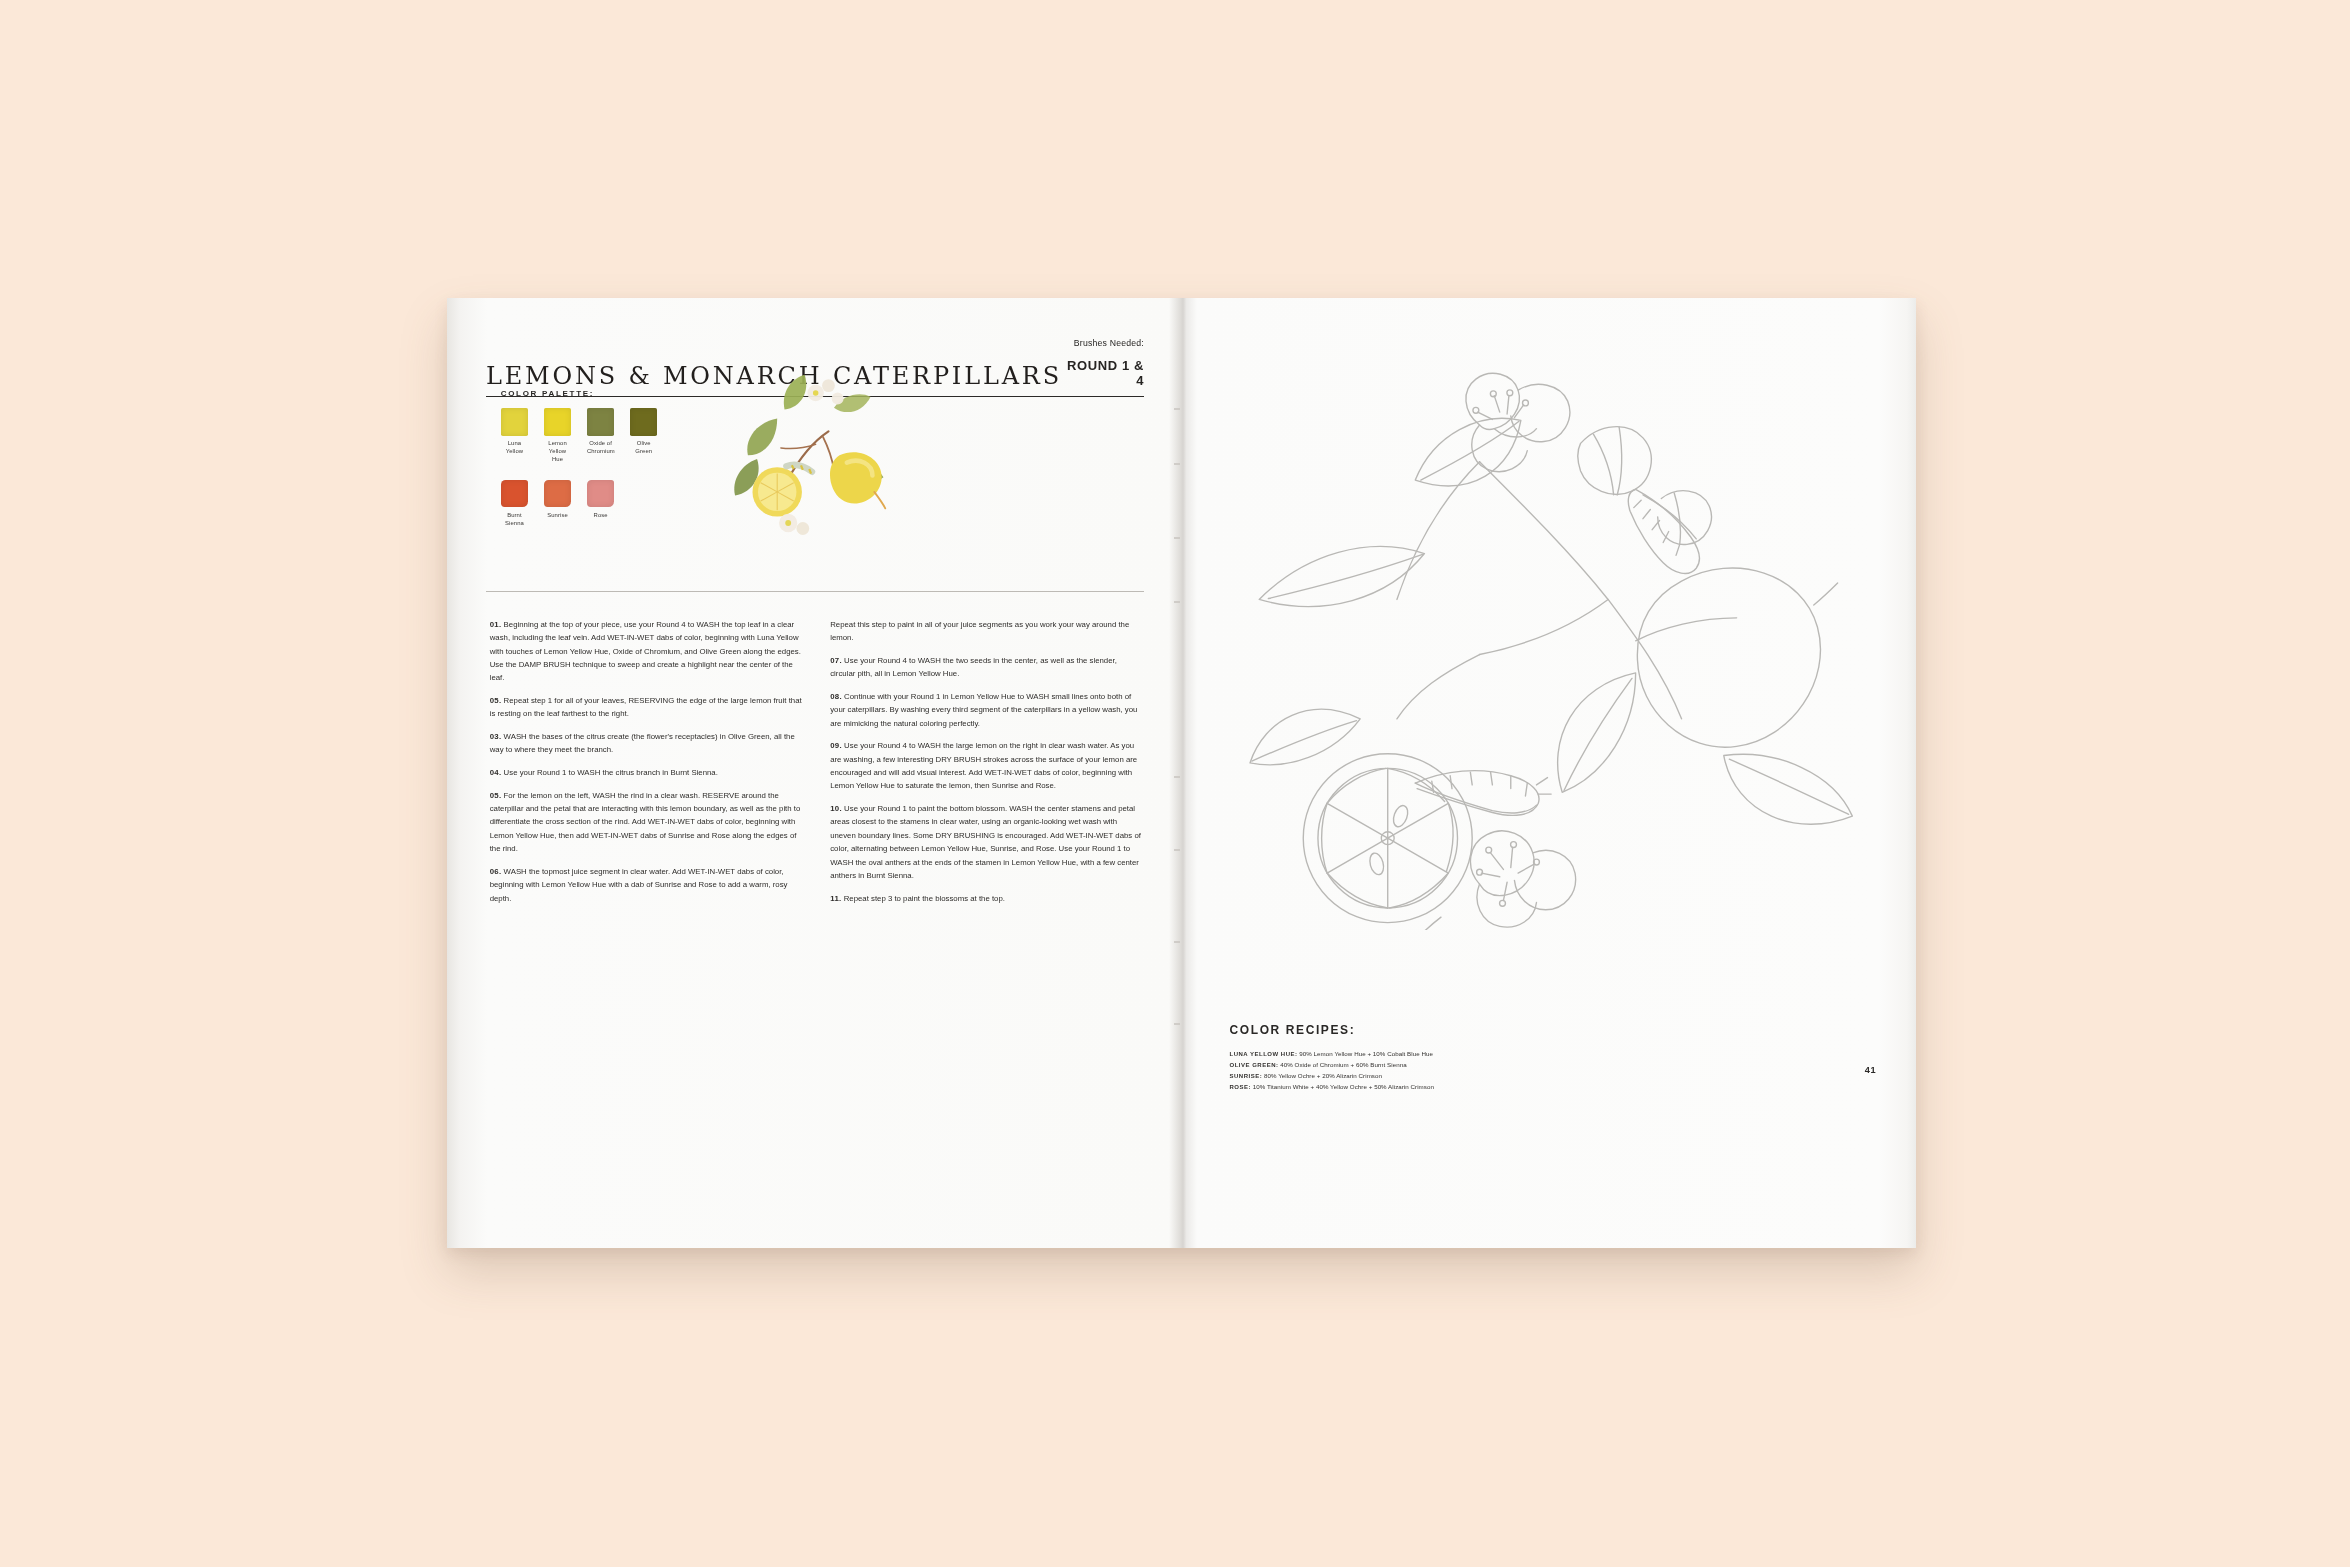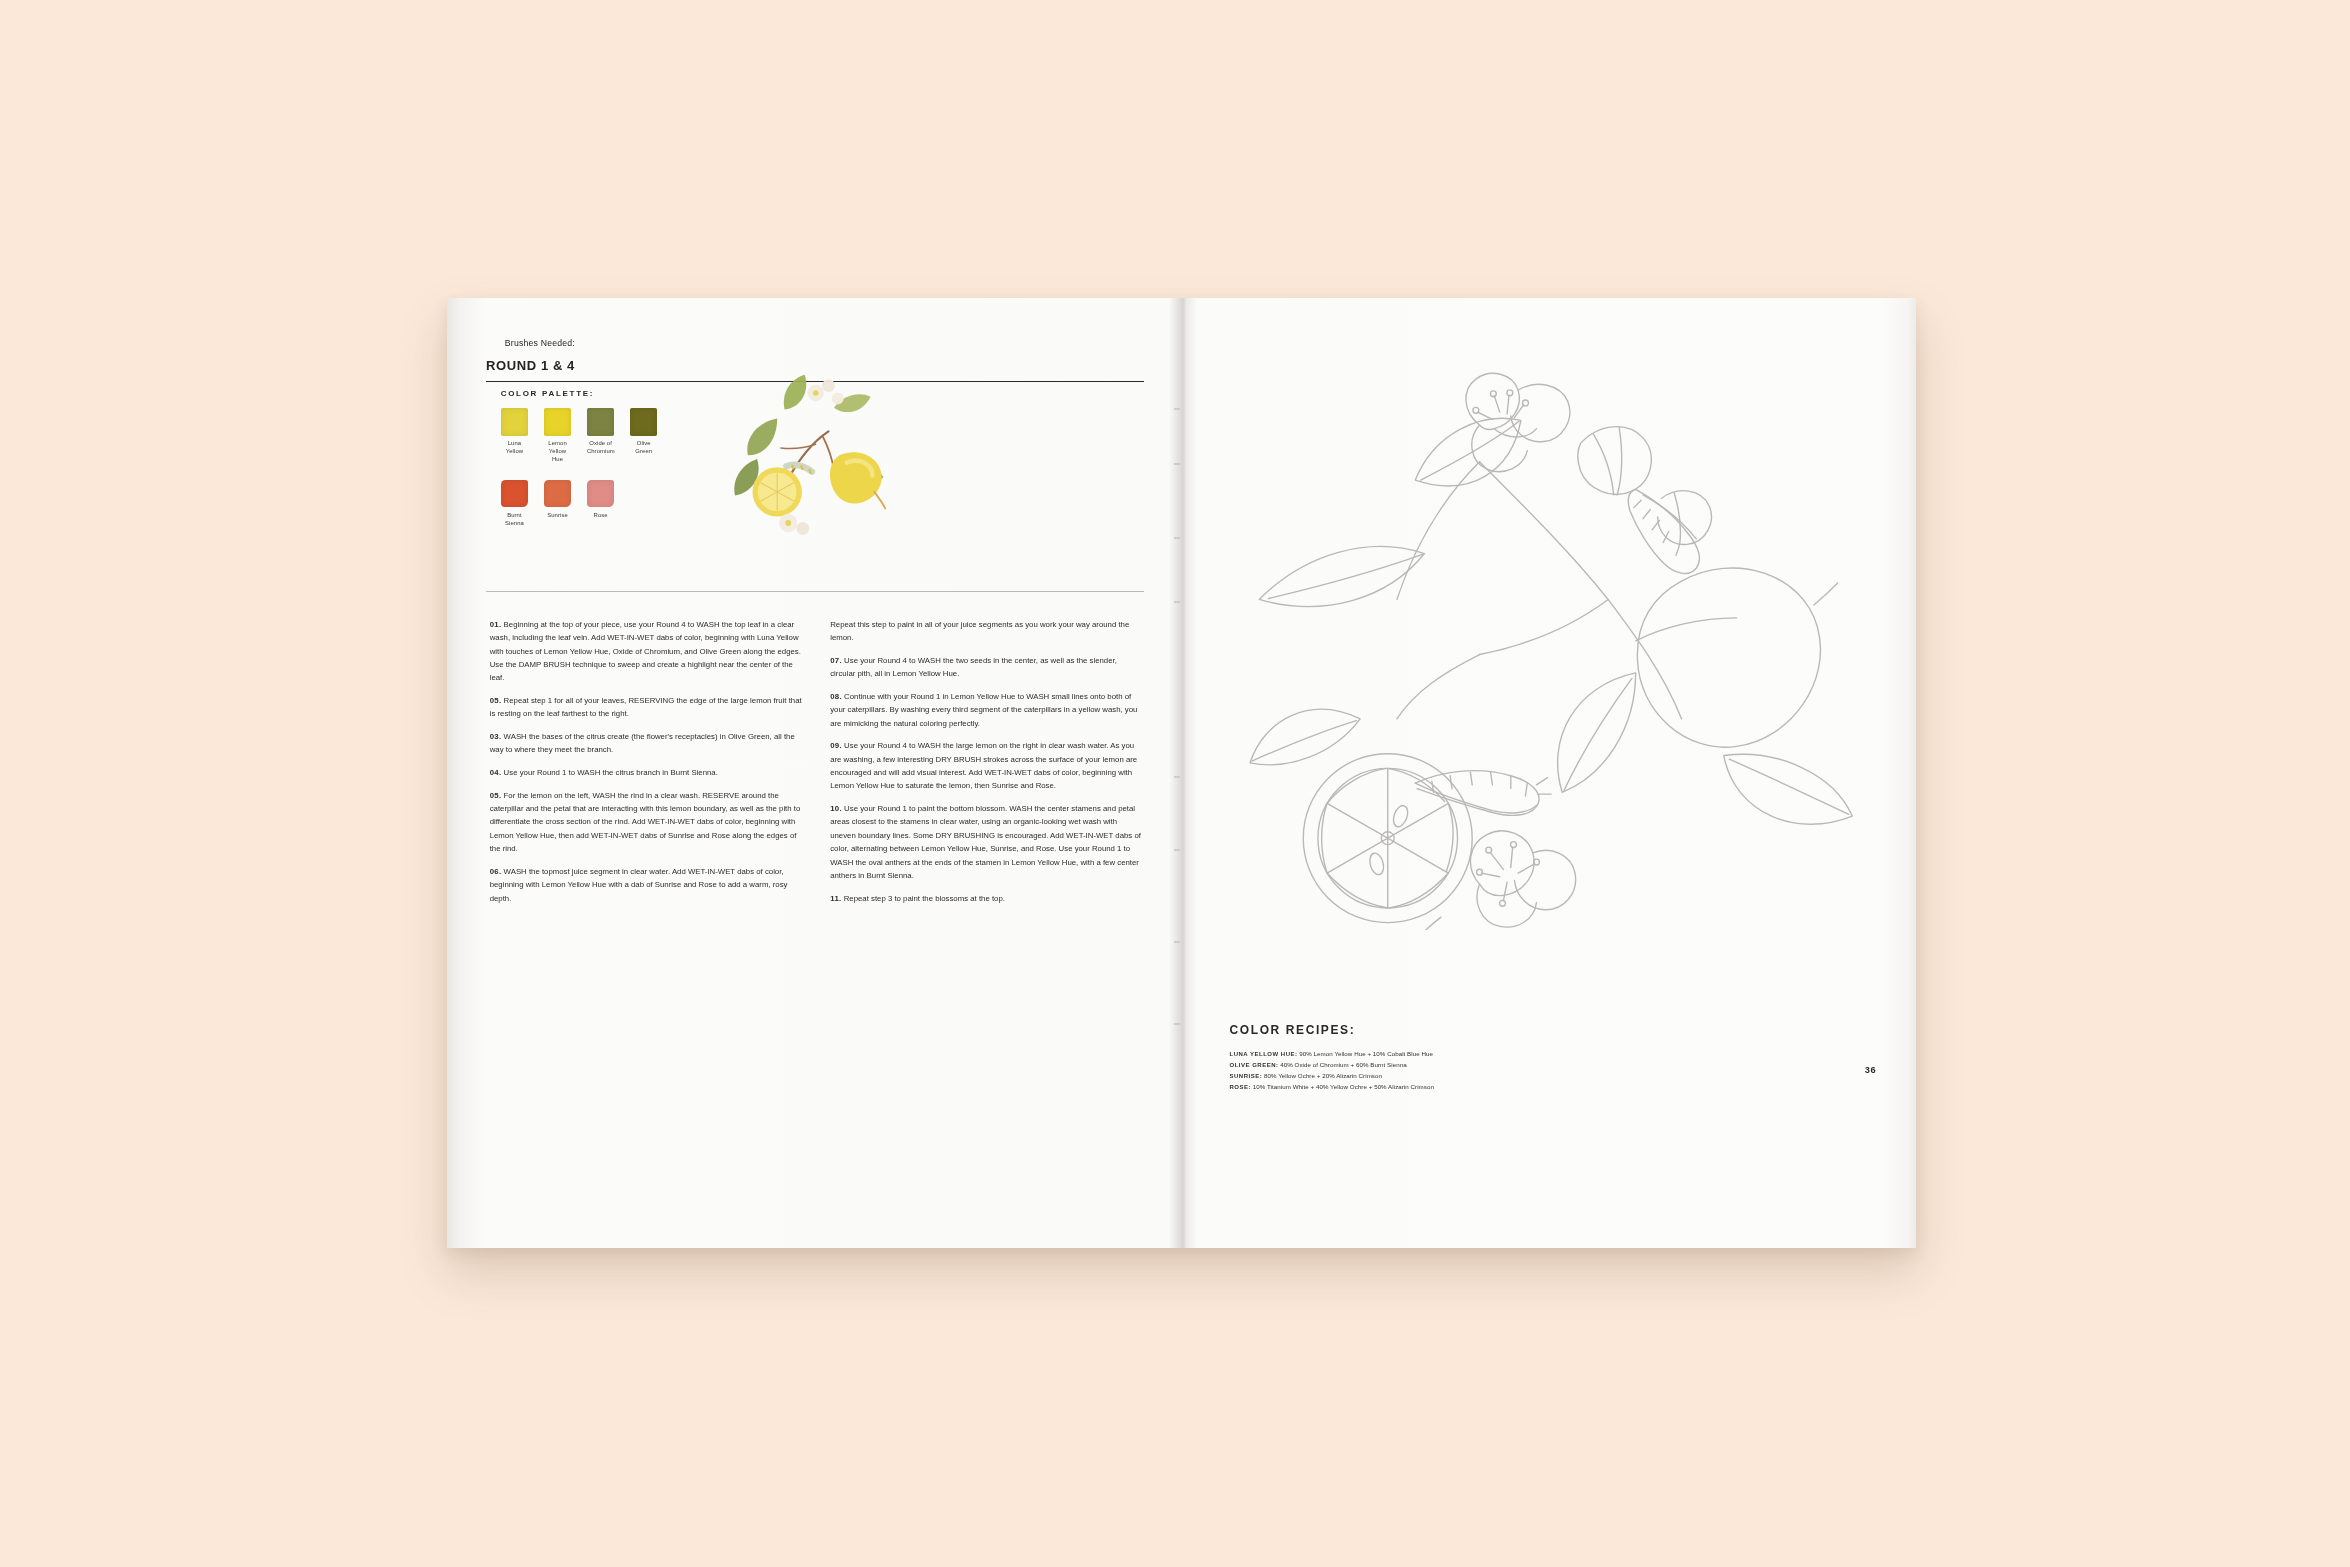--- a/index.html
+++ b/index.html
@@ -118,20 +118,21 @@
 </style>
 </head>
 <body>
 
 <div id="book">
 
   <div class="page" id="page-left">
     <div id="left-inner">
 
       <div id="title-row">
+        <div id="chapter-title">LEMONS &amp; MONARCH CATERPILLARS</div>
         <div id="brushes">
           <div class="lab">Brushes Needed:</div>
           <div class="val">ROUND 1 &amp; 4</div>
         </div>
       </div>
 
       <div id="palette-wrap">
         <div id="palette-label">COLOR PALETTE:</div>
         <div class="sw-row">
           <div class="swatch">
@@ -337,21 +338,21 @@
       <div class="recipe">
         <b>SUNRISE:</b>
         <span>80% Yellow Ochre + 20% Alizarin Crimson</span>
       </div>
       <div class="recipe">
         <b>ROSE:</b>
         <span>10% Titanium White + 40% Yellow Ochre + 50% Alizarin Crimson</span>
       </div>
     </div>
 
-    <div id="page-number">36</div>
+    <div id="page-number">41</div>
   </div>
 
   <div id="gutter"></div>
   <div class="stitch" style="top:110px;"></div>
   <div class="stitch" style="top:165px;"></div>
   <div class="stitch" style="top:239px;"></div>
   <div class="stitch" style="top:303px;"></div>
   <div class="stitch" style="top:478px;"></div>
   <div class="stitch" style="top:551px;"></div>
   <div class="stitch" style="top:643px;"></div>

